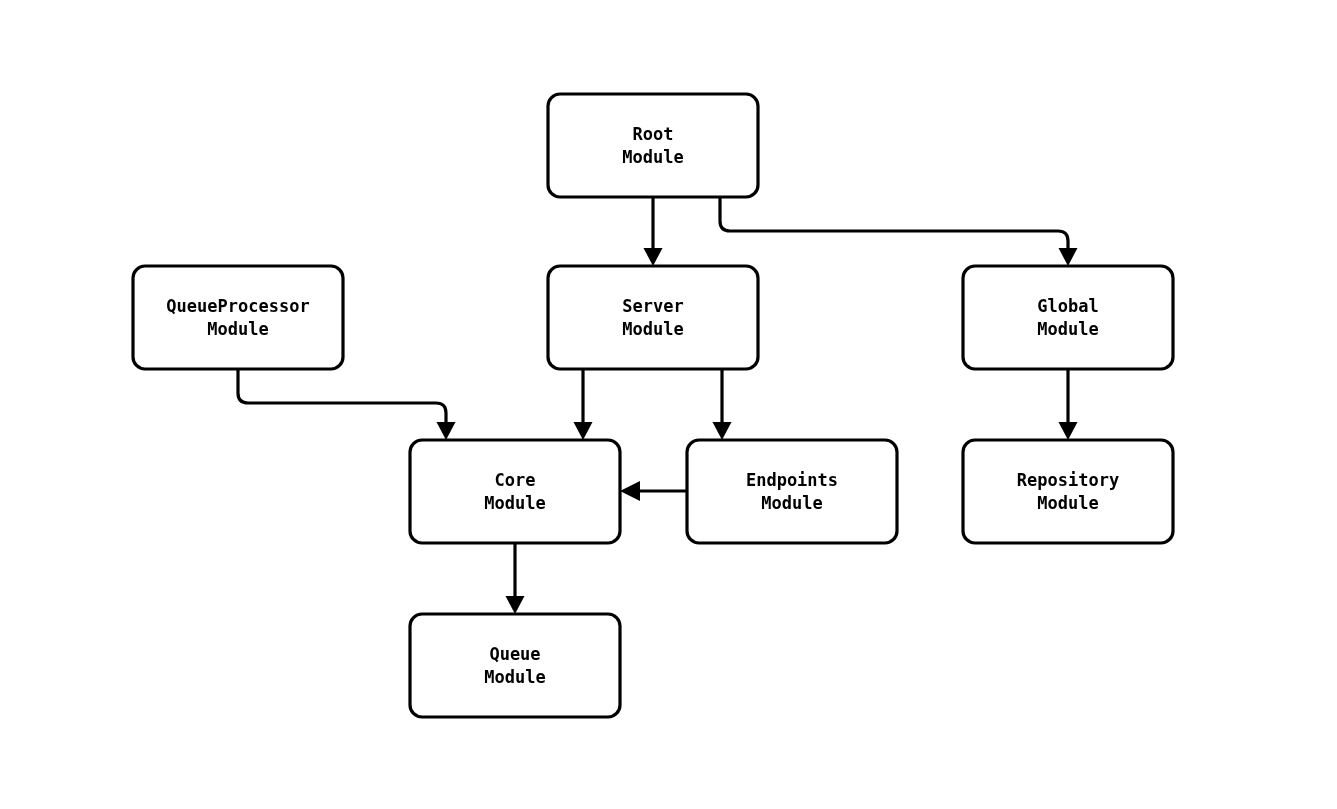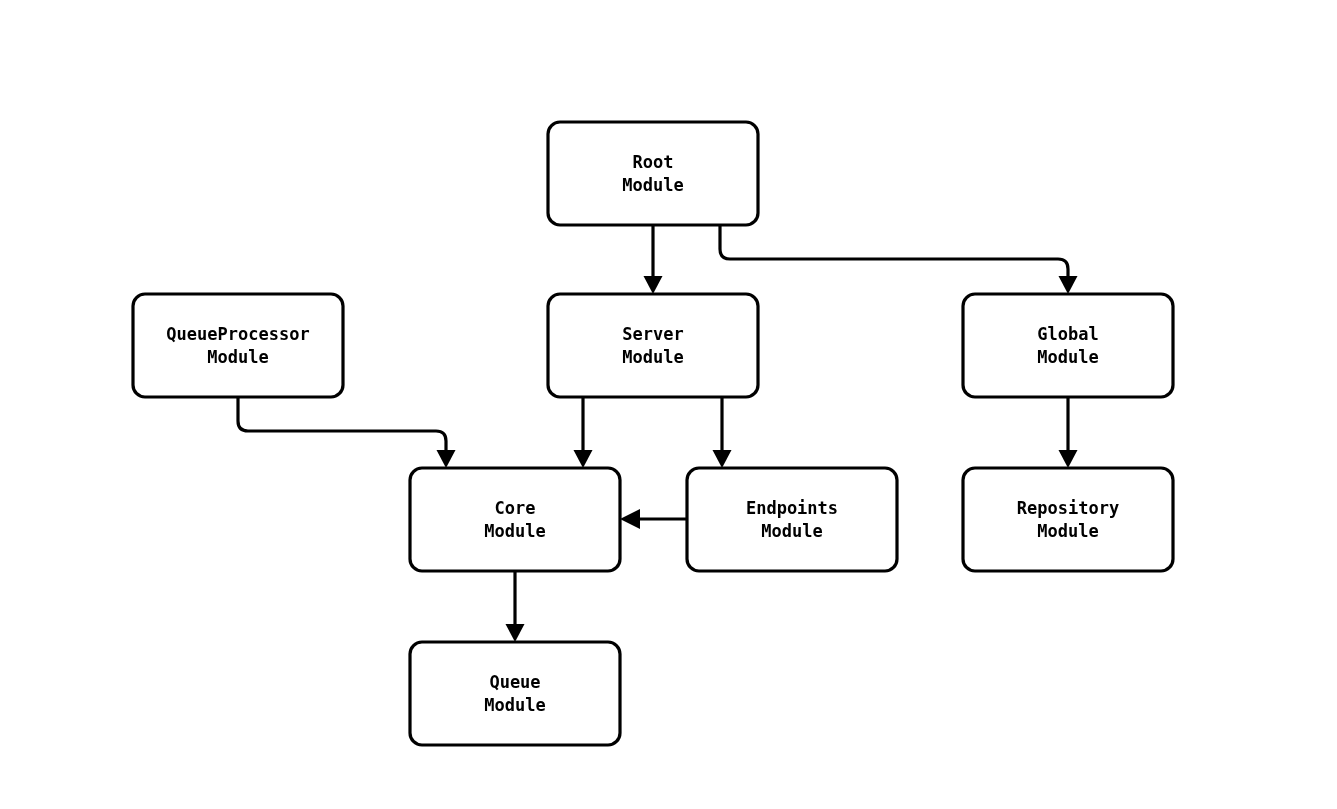--- a/index.html
+++ b/index.html
@@ -11,21 +11,20 @@
   body {
     width: 1337px;
     height: 809px;
     font-family: "DejaVu Sans Mono", "Liberation Mono", monospace;
     overflow: hidden;
   }
   #diagram-root {
     position: relative;
     width: 1337px;
     height: 651px;
-    margin-top: 28px;
   }
   svg#diagram-canvas {
     display: block;
     width: 1337px;
     height: 809px;
   }
   .node-shape {
     fill: #ffffff;
     stroke: #000000;
     stroke-width: 3.2;

